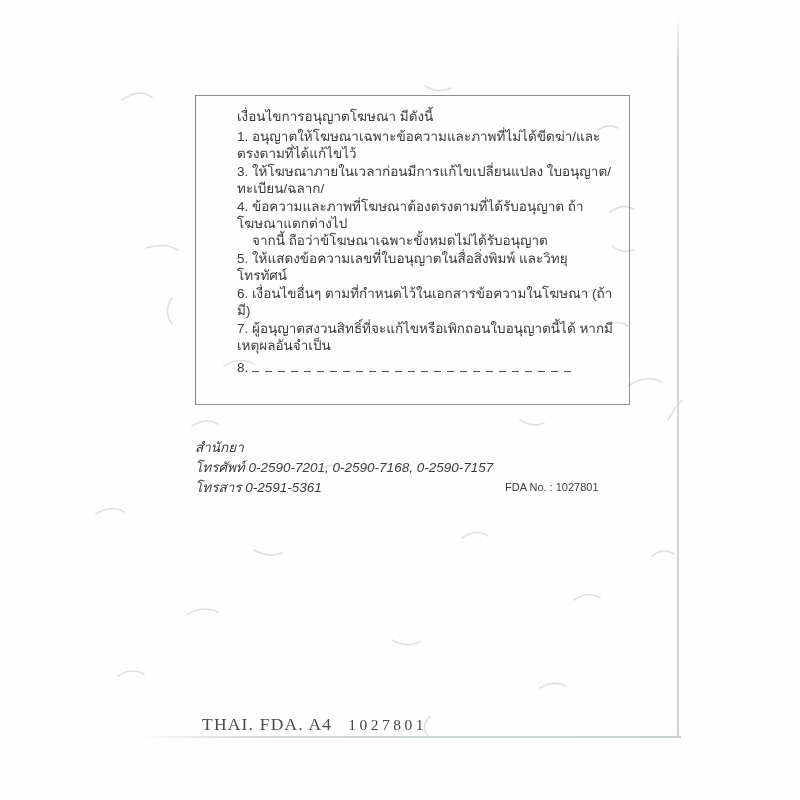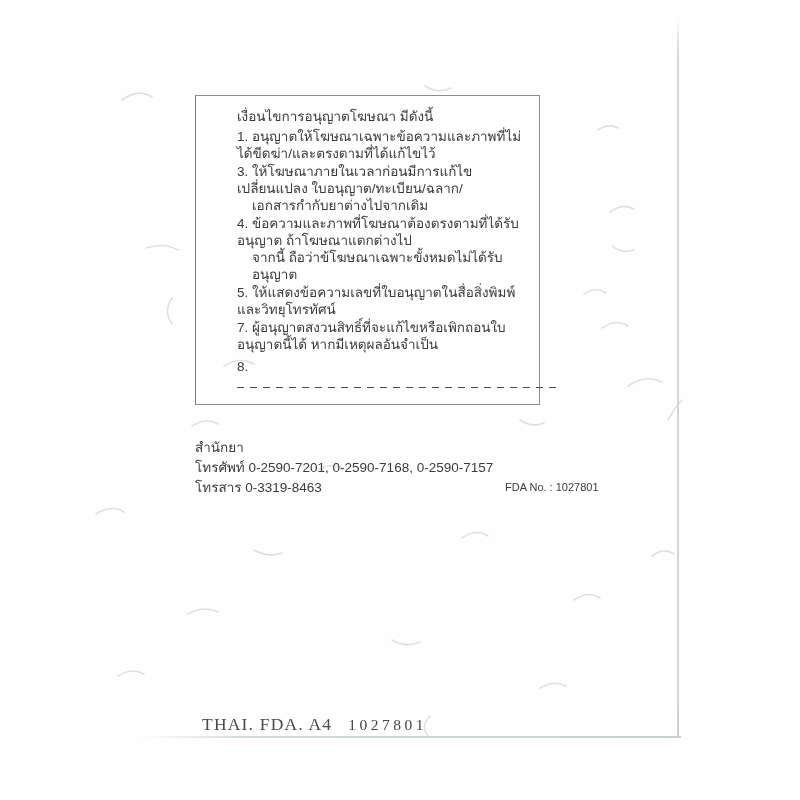--- a/index.html
+++ b/index.html
@@ -12,36 +12,36 @@
   .texture{position:absolute;left:0;top:0;width:800px;height:800px;pointer-events:none;}
   .page-edge-right{
     position:absolute;left:677px;top:16px;width:2px;height:721px;
     background:linear-gradient(to bottom,rgba(205,211,213,0) 0,#d2d8da 40px,#cfd6d8 680px,#c9d1d3 100%);
   }
   .page-edge-bottom{
     position:absolute;left:140px;top:736px;width:541px;height:2px;
     background:linear-gradient(to left,#c9d1d3 0,#d3d9db 80%,rgba(211,217,219,0) 100%);
   }
   .cond-box{
-    position:absolute;left:195px;top:95px;width:345px;height:310px;
+    position:absolute;left:195px;top:95px;width:435px;height:310px;
     box-sizing:border-box;
     border:1px solid #8e8e8e;border-left-color:#7d7d7d;
     padding:12px 16px 0 41px;
   }
   .heading{font-size:13.5px;line-height:17px;margin-bottom:3px;color:#3b3b3b;}
   .item{font-size:13.5px;line-height:17px;margin-bottom:1px;color:#3b3b3b;}
   .item .num{display:inline-block;min-width:13px;margin-right:2px;}
   .item .l2{padding-left:15px;}
   .dash-line{
     display:inline-block;width:322px;height:13px;vertical-align:baseline;
     background-image:repeating-linear-gradient(90deg,#4a4a4a 0 7px,transparent 7px 13px);
     background-position:left bottom;background-size:100% 1.4px;background-repeat:no-repeat;
   }
   .footer{position:absolute;left:195px;top:438px;font-size:13.5px;color:#3c3c3c;}
-  .footer div{line-height:20px;}
+  .footer div{line-height:20px;font-style:italic;}
   .fda-no{position:absolute;left:505px;top:477px;font-size:11px;color:#3c3c3c;line-height:20px;}
   .stamp{
     position:absolute;left:202px;top:690px;
     font-family:"Liberation Serif","DejaVu Serif",serif;
     font-size:17.5px;color:#4b4b4e;letter-spacing:1.2px;margin-top:24px;
   }
   .stamp .doc-num{
     font-size:15.5px;letter-spacing:3.5px;margin-left:16px;color:#45454a;
   }
 </style>
@@ -86,46 +86,48 @@
   <div class="cond-box">
     <div class="heading">เงื่อนไขการอนุญาตโฆษณา มีดังนี้</div>
 
     <div class="item">
       <div class="l1"><span class="num">1.</span><span>อนุญาตให้โฆษณาเฉพาะข้อความและภาพที่ไม่ได้ขีดฆ่า/และตรงตามที่ได้แก้ไขไว้</span></div>
     </div>
 
 
     <div class="item">
       <div class="l1"><span class="num">3.</span><span>ให้โฆษณาภายในเวลาก่อนมีการแก้ไขเปลี่ยนแปลง ใบอนุญาต/ทะเบียน/ฉลาก/</span></div>
-      <div class="l2">เอกสารกำกับยาต่างไปจากเดิม</div>
     </div>
 
     <div class="item">
       <div class="l1"><span class="num">4.</span><span>ข้อความและภาพที่โฆษณาต้องตรงตามที่ได้รับอนุญาต ถ้าโฆษณาแตกต่างไป</span></div>
       <div class="l2">จากนี้ ถือว่าข้โฆษณาเฉพาะขั้งหมดไม่ได้รับอนุญาต</div>
     </div>
 
     <div class="item">
       <div class="l1"><span class="num">5.</span><span>ให้แสดงข้อความเลขที่ใบอนุญาตในสื่อสิ่งพิมพ์ และวิทยุโทรทัศน์</span></div>
     </div>
 
+    <div class="item">
+      <div class="l1"><span class="num">6.</span><span>เงื่อนไขอื่นๆ ตามที่กำหนดไว้ในเอกสารข้อความในโฆษณา (ถ้ามี)</span></div>
+    </div>
 
     <div class="item">
       <div class="l1"><span class="num">7.</span><span>ผู้อนุญาตสงวนสิทธิ์ที่จะแก้ไขหรือเพิกถอนใบอนุญาตนี้ได้ หากมีเหตุผลอันจำเป็น</span></div>
     </div>
 
     <div class="item" style="margin-top:5px;">
       <div class="l1"><span class="num">8.</span><span class="dash-line"></span></div>
     </div>
   </div>
 
   <div class="footer">
     <div>สำนักยา</div>
     <div>โทรศัพท์ 0-2590-7201, 0-2590-7168, 0-2590-7157</div>
-    <div>โทรสาร 0-3319-8463</div>
+    <div>โทรสาร 0-2591-5361</div>
   </div>
 
   <div class="fda-no">FDA No. : 1027801</div>
 
   <div class="stamp">
     <span>THAI. FDA. A4</span><span class="doc-num">1027801</span>
   </div>
 
 </div>
 

